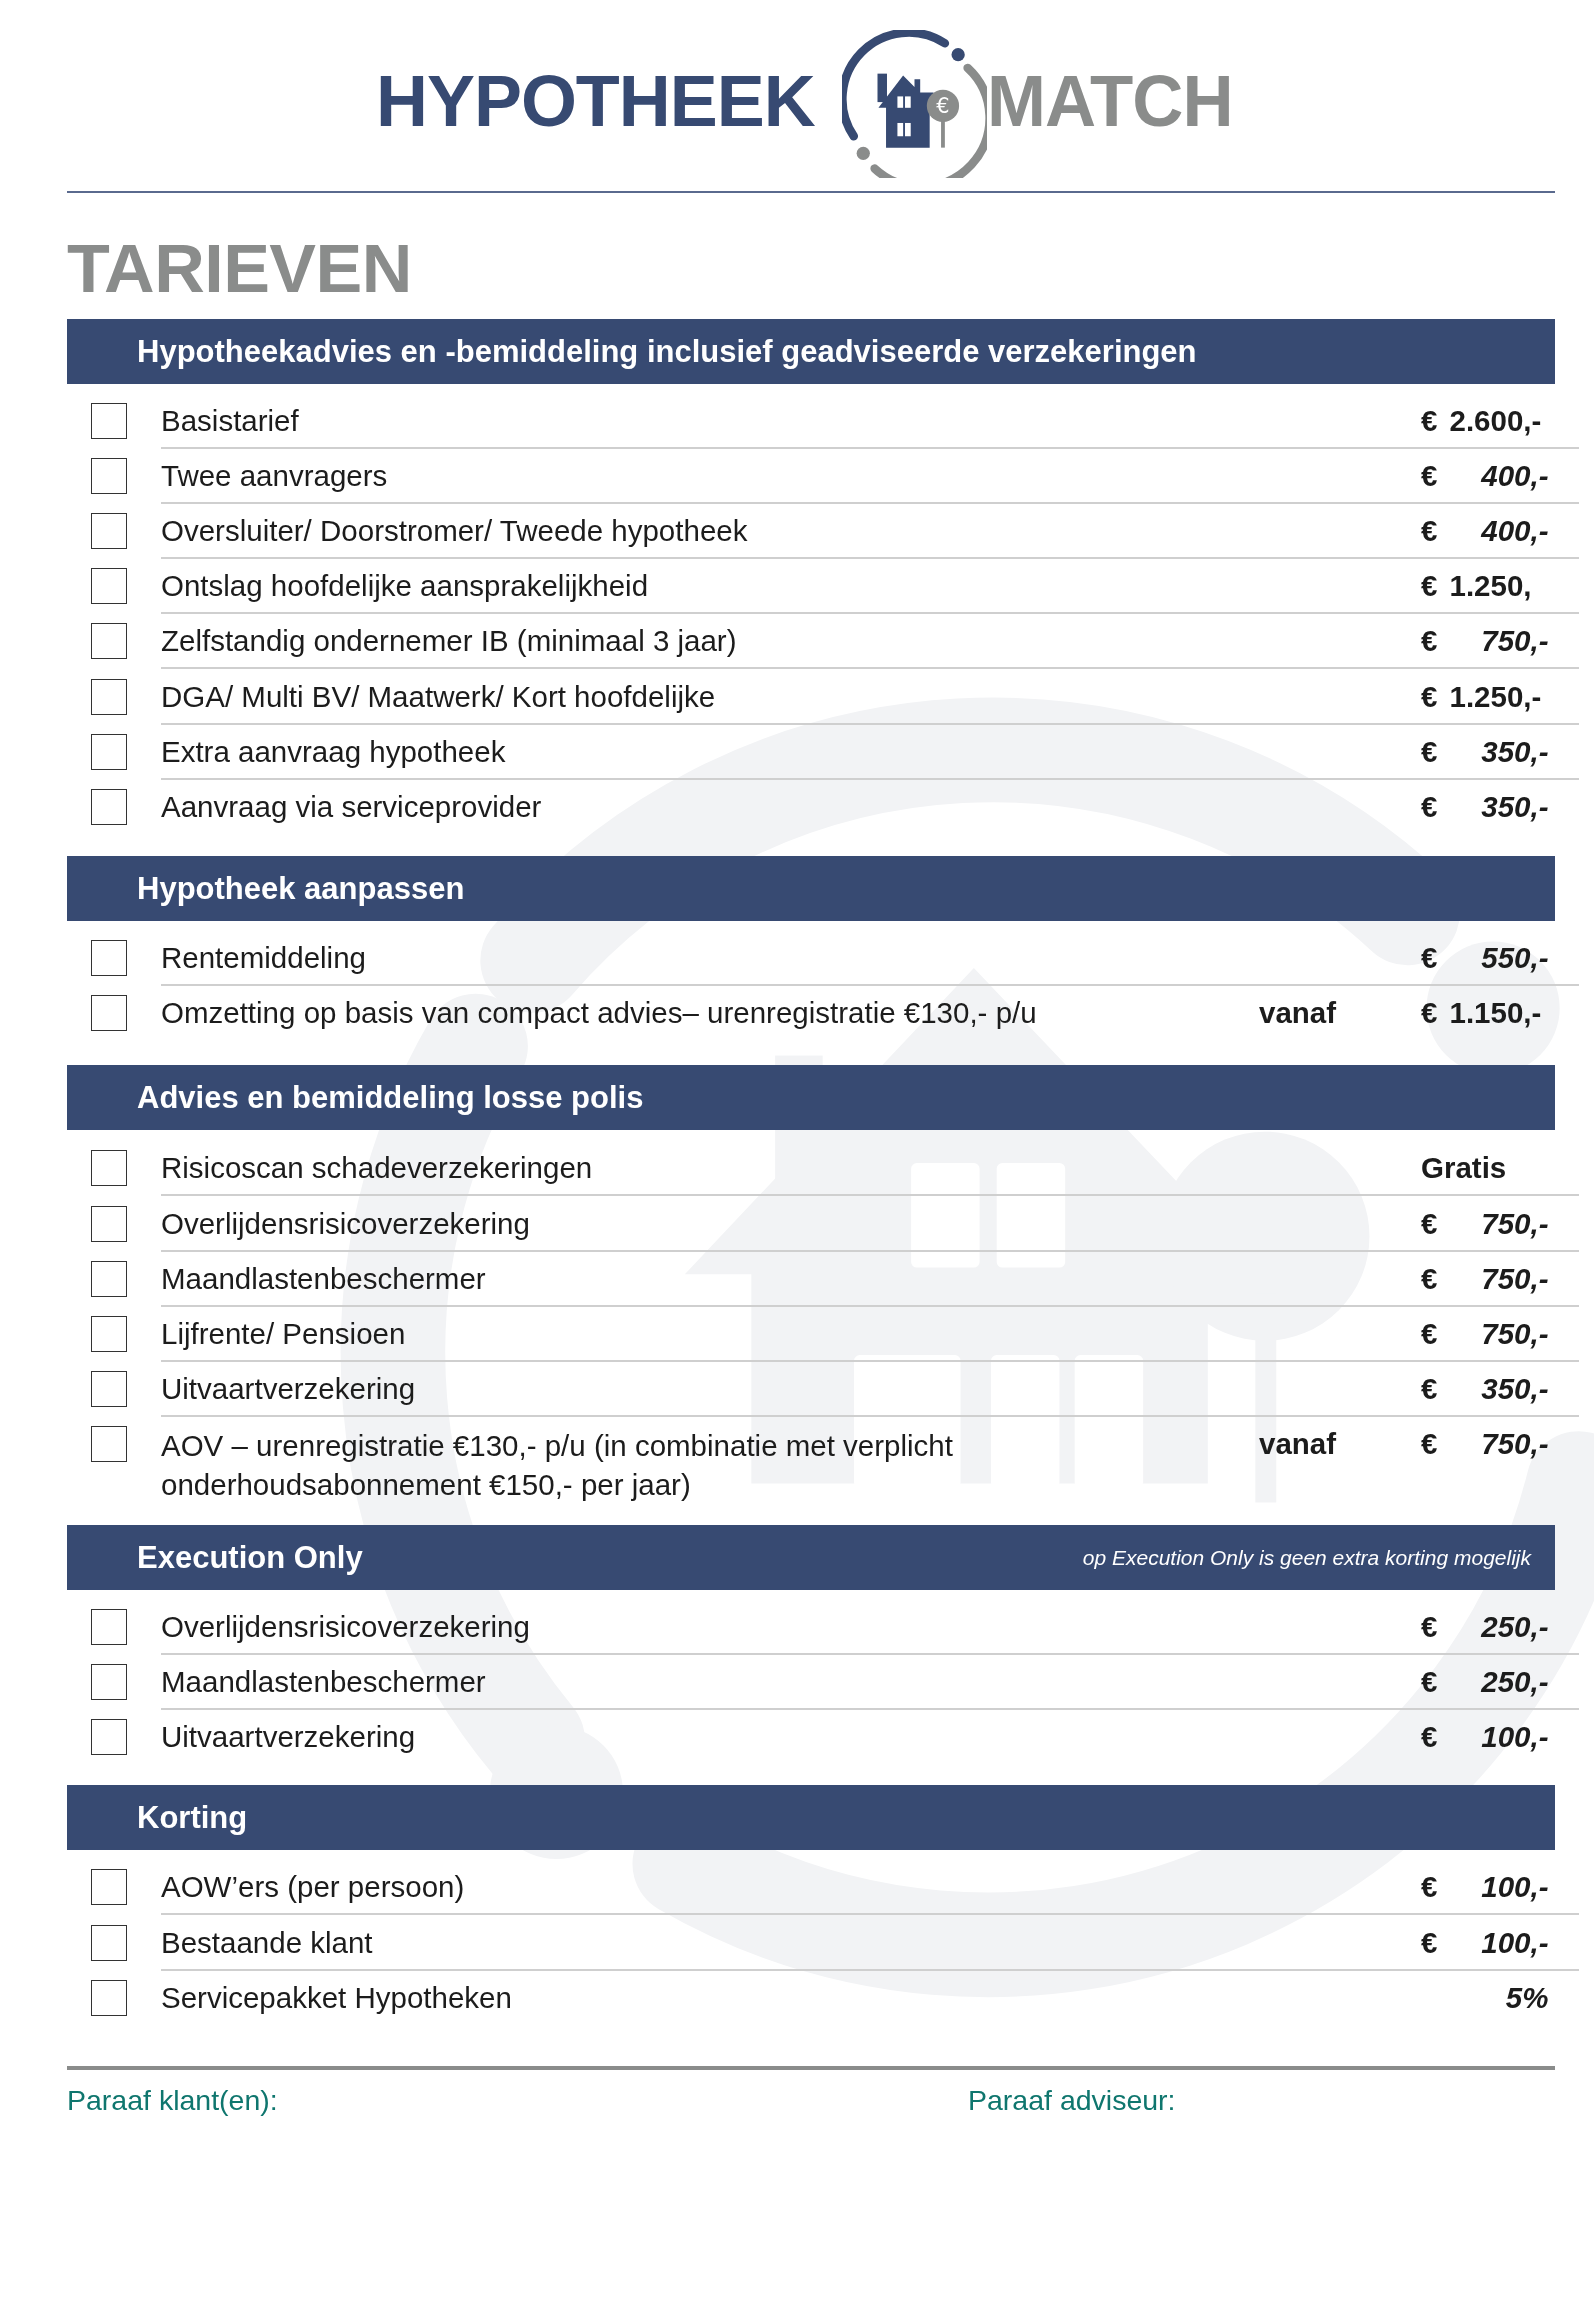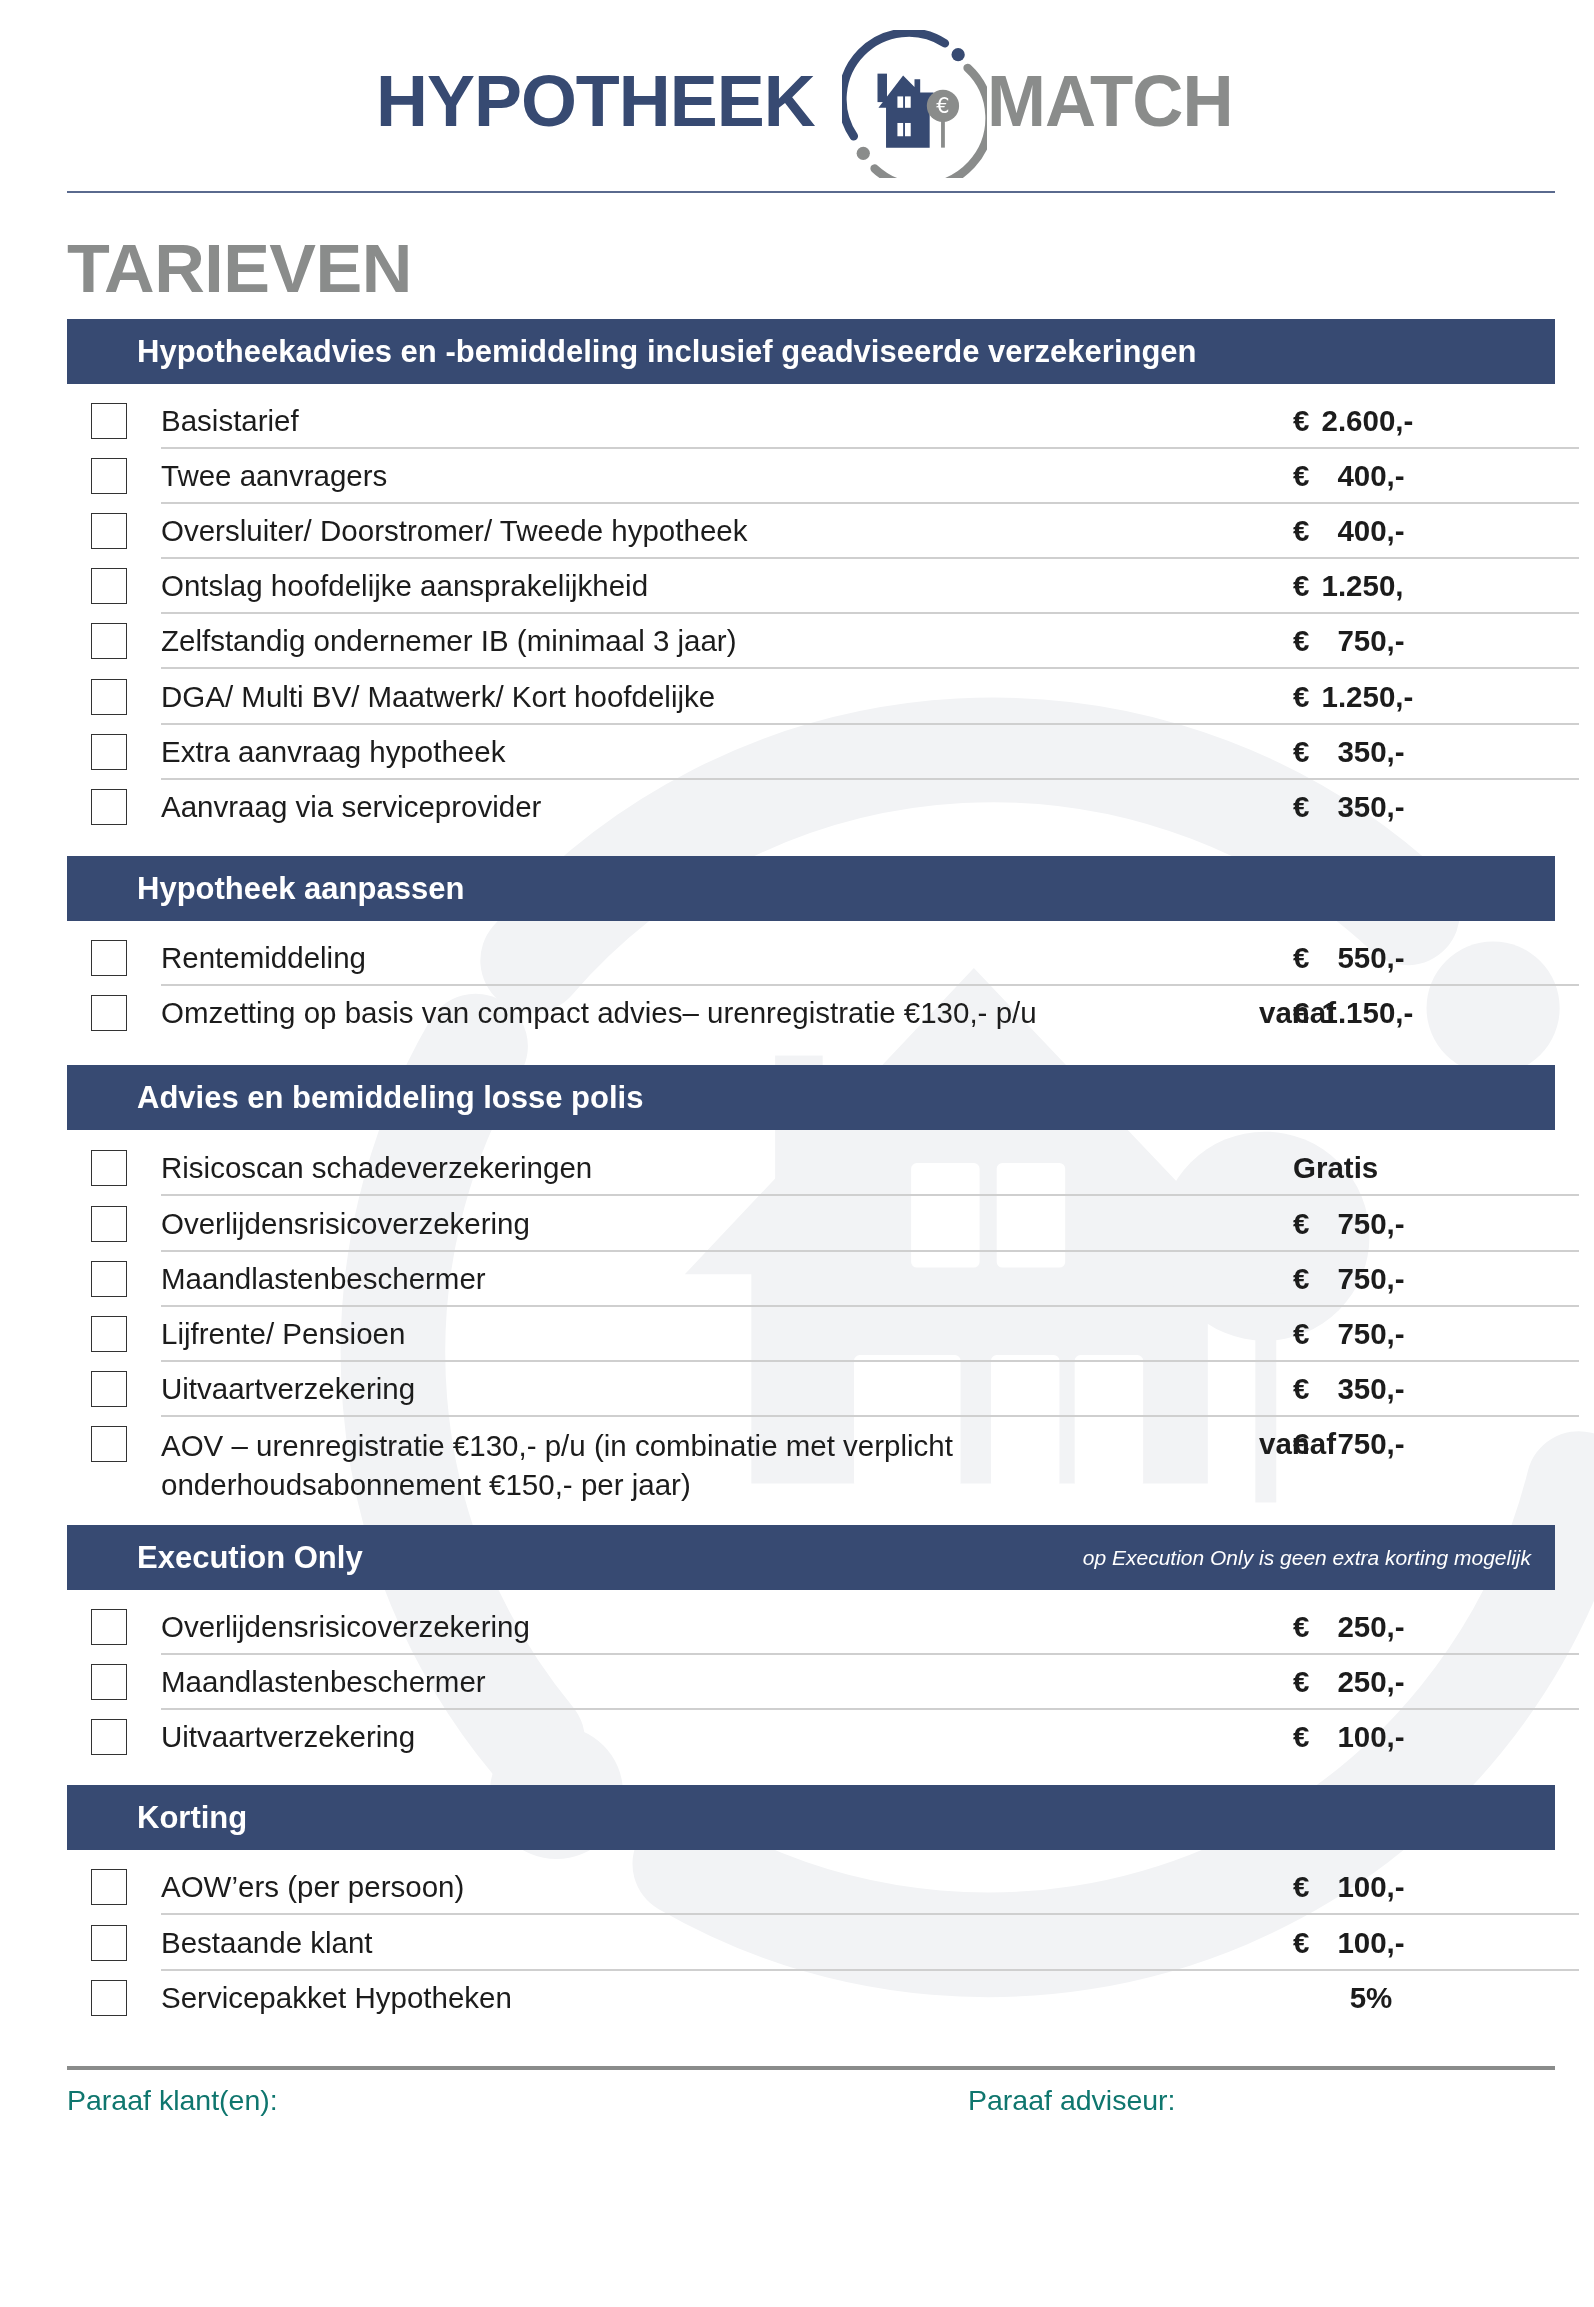--- a/index.html
+++ b/index.html
@@ -114,31 +114,31 @@
     left: 1168px;
     top: 0;
     line-height: 55px;
     font-size: 29.5px;
     font-weight: bold;
     color: #1c1c1c;
     text-align: center;
   }
   .row .price {
     position: absolute;
-    left: 1202px;
+    left: 1330px;
     top: 0;
     line-height: 55px;
     font-size: 29.5px;
     font-weight: bold;
     color: #1c1c1c;
     white-space: pre;
     font-family: "Liberation Sans", sans-serif;
   }
   .row .price .cur { display: inline-block; width: 28.5px; }
-  .row .price .amt { display: inline-block; width: 99px; text-align: center; }
+  .row .price .amt { display: inline-block; width: 99px; text-align: right; font-style: italic; }
   .row .divider {
     position: absolute;
     left: 70px;
     right: 0;
     bottom: -1px;
     height: 1.9px;
     background: #cfcfcf;
   }
 
   .bottom-divider { position: absolute; left: 67px; top: 2066px; width: 1488px; height: 3.8px; background: #8a8c8b; }

